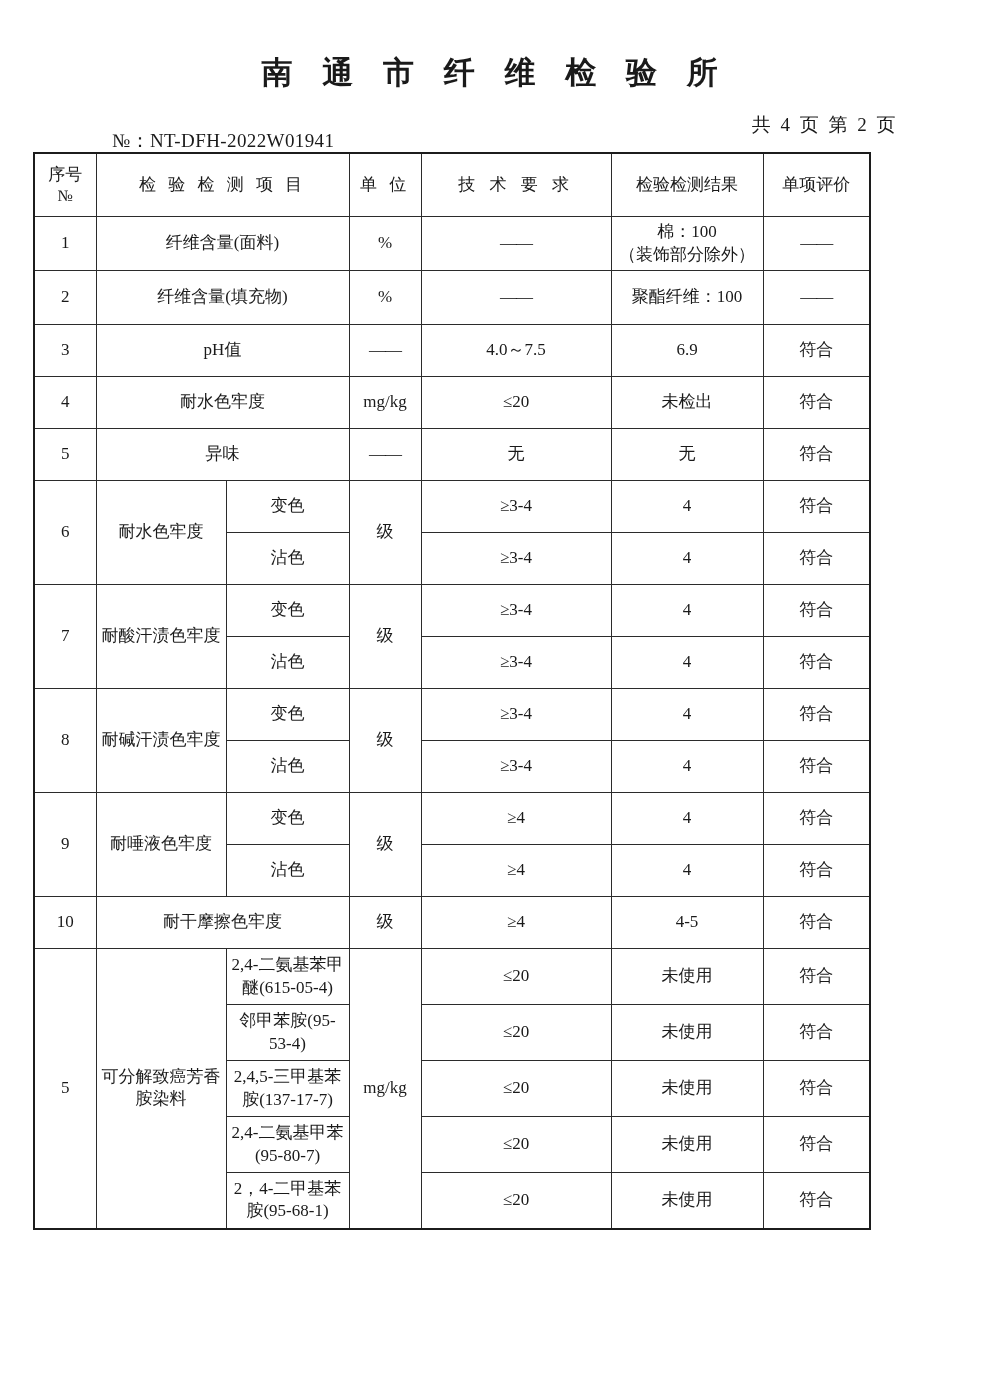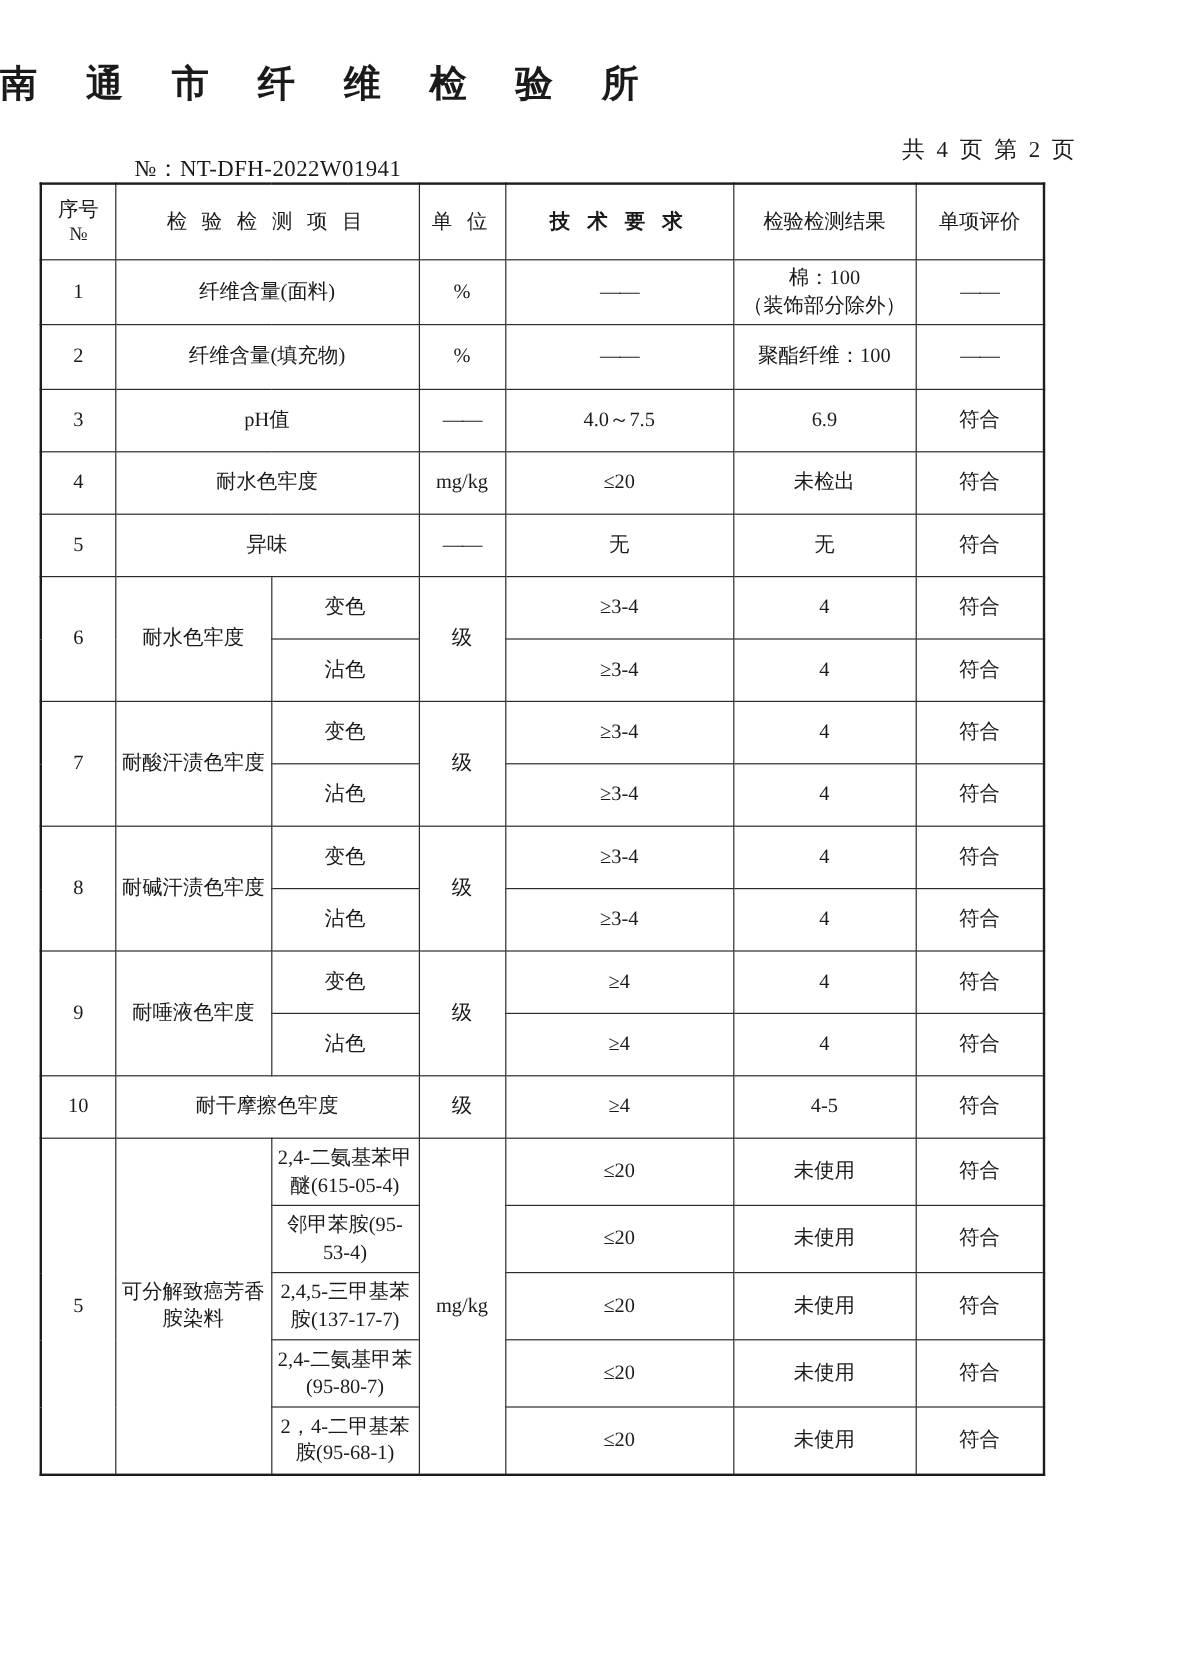--- a/index.html
+++ b/index.html
@@ -17,23 +17,23 @@
   .page {
     position: relative;
     width: 990px;
     height: 1400px;
     box-sizing: border-box;
     padding: 0;
   }
 
   
   .doc-title-1, .doc-title-2 {
-    text-align: left;
+    text-align: center;
     font-weight: bold;
-    font-family: Liberation Mono, monospace;
+    font-family: Liberation Serif, serif;
   }
   .doc-title-1 {
     font-size: 31px;
     letter-spacing: 11px;
     padding-top: 57px;
     line-height: 1.0;
   }
   .doc-title-2 {
     font-size: 31px;
     letter-spacing: 11px;
@@ -91,21 +91,20 @@
   .hdr td {
     font-size: 17.5px;
     height: 56px;
     padding: 4px 2px;
   }
   .hdr .sp {
     letter-spacing: 4px;
   }
   .hdr .sp2 {
     letter-spacing: 5px;
-    font-weight: bold;
   }
 
   .c-no    { width: 62px; }
   .c-item  { width: 130px; }
   .c-sub   { width: 123px; }
   .c-unit  { width: 72px; }
   .c-req   { width: 190px; }
   .c-res   { width: 152px; }
   .c-eval  { width: 107px; }
 

